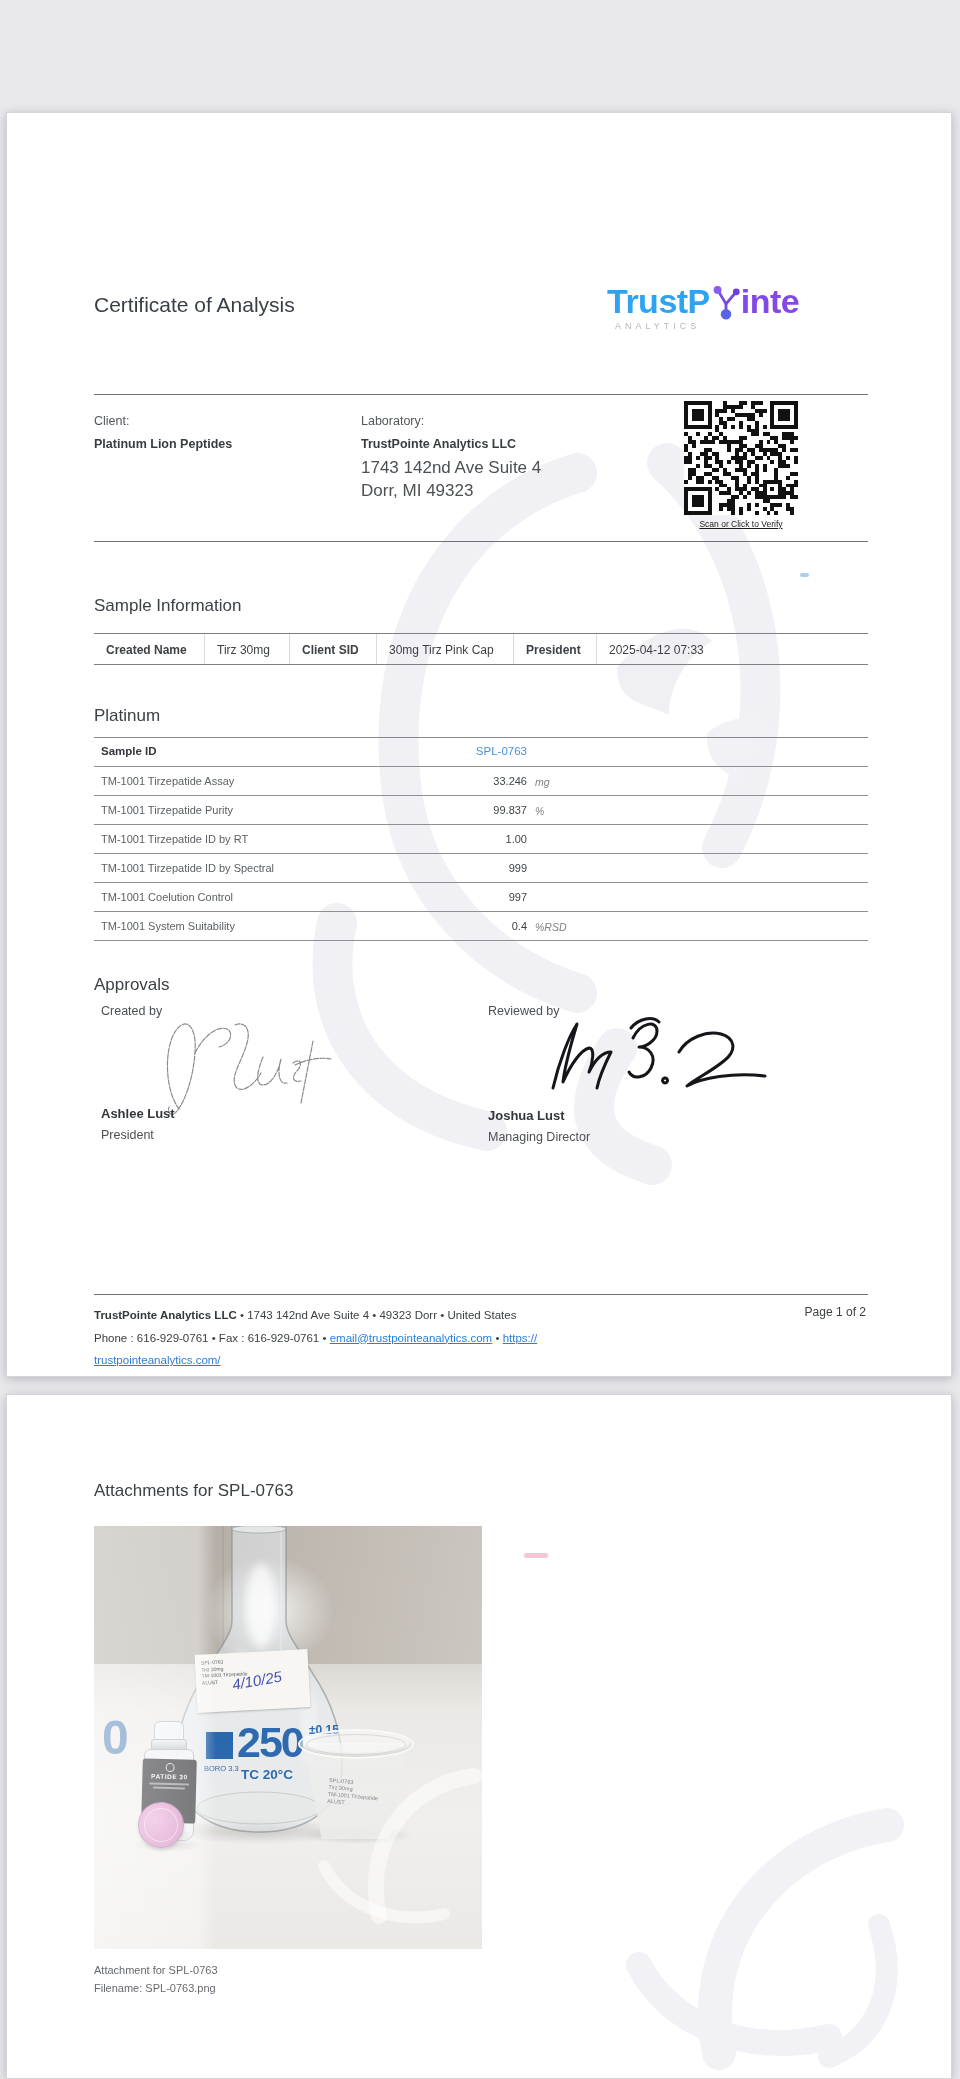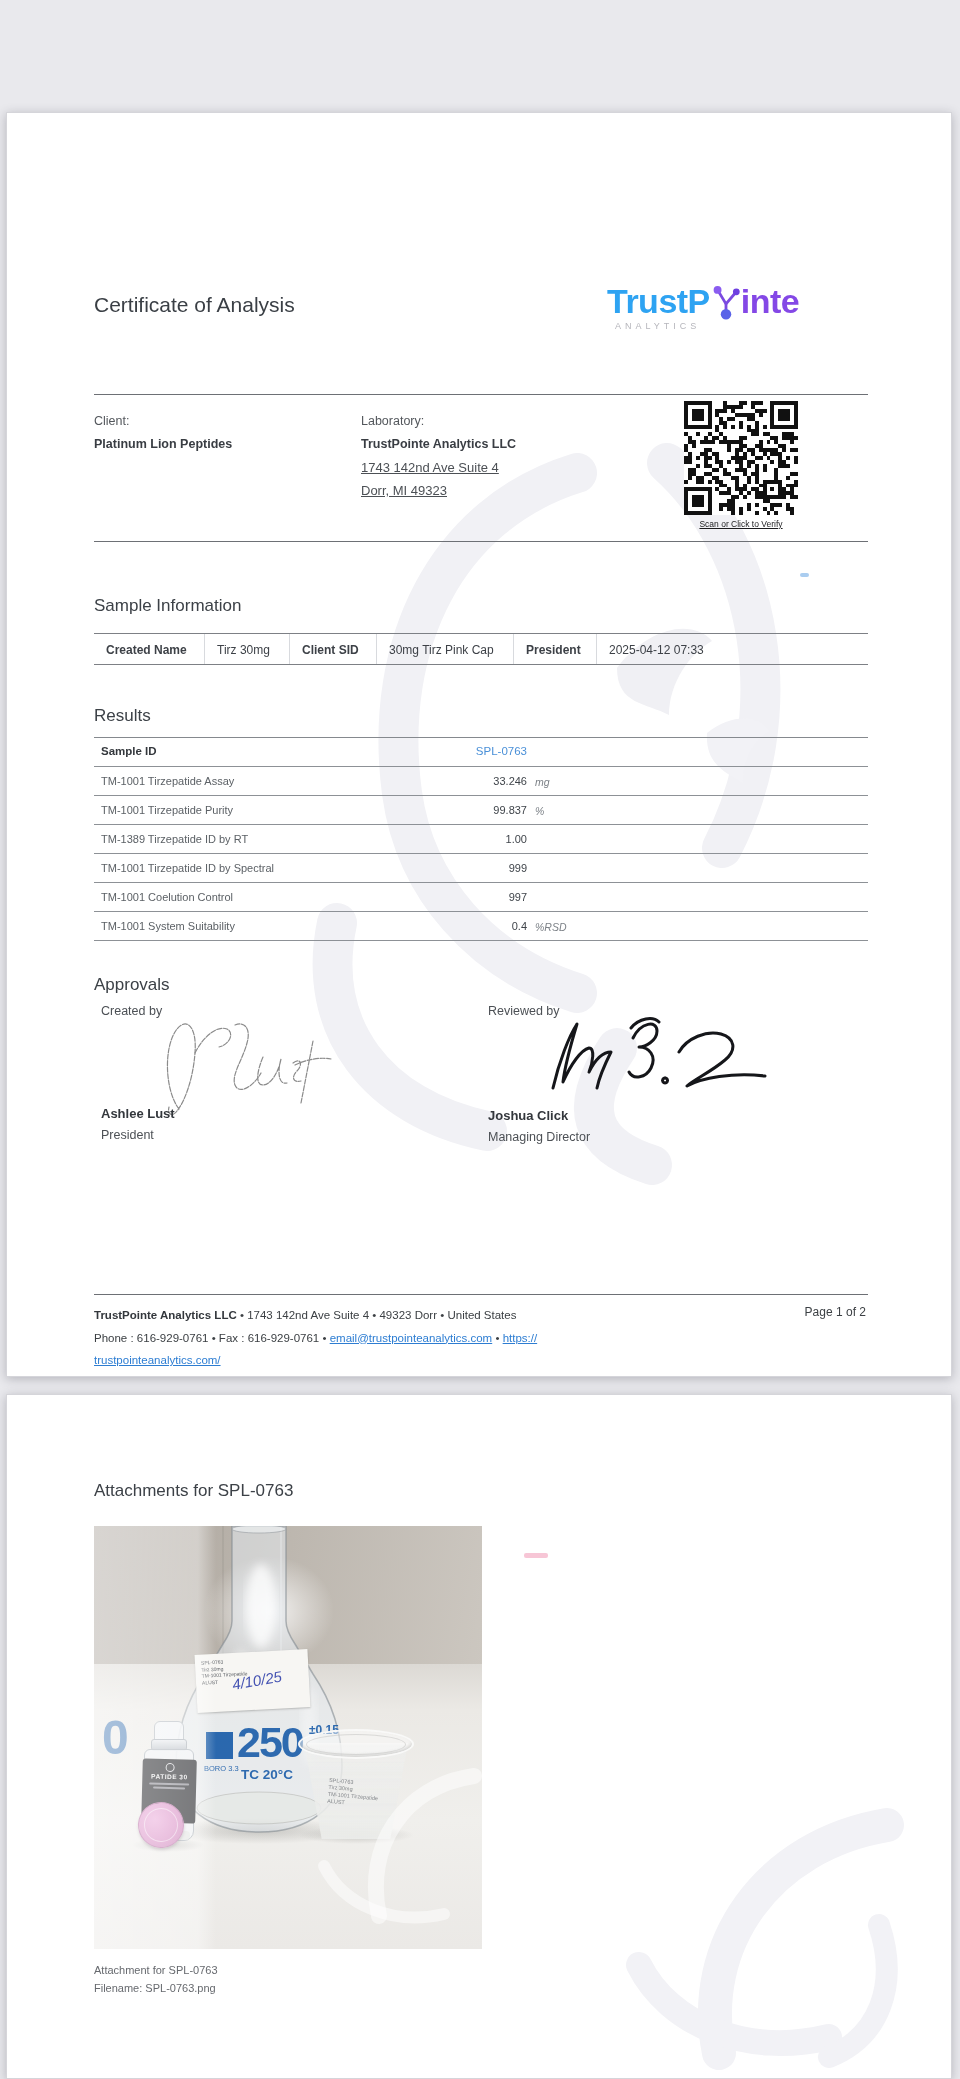--- a/index.html
+++ b/index.html
@@ -22,21 +22,21 @@
   .logo-right { font-size:34px; font-weight:700; color:#8448e6; letter-spacing:-.5px; line-height:40px; }
   .logo-mol { width:30px; height:40px; margin:2px 0 0 1px; }
   .logo-tagline { font-size:9px; font-weight:500; letter-spacing:4px; color:#b6b6bc; margin:-2px 0 0 8px; }
 
   .rule { position:absolute; left:87px; width:774px; height:1px; background:#6d7075; }
   .rule1 { top:281px; } .rule2 { top:428px; } .rule-footer { top:1181px; }
 
   
   .party-label { font-size:12.5px; color:#53575c; line-height:23px; }
   .party-name  { font-size:12.5px; font-weight:700; color:#393d43; line-height:23px; }
-  .party-line  { font-size:13px; color:#4c5055; line-height:23px;text-decoration:underline; }
+  .party-line  { font-size:17px; color:#4c5055; line-height:23px; }
   .client-block { position:absolute; left:87px; top:297px; }
   .lab-block    { position:absolute; left:354px; top:297px; }
 
   .qr-wrap { position:absolute; left:677px; top:288px; width:114px; }
   .qr-svg { width:114px; height:114px; display:block; background:#fff; cursor:pointer; }
   .qr-caption { margin-top:4px; text-align:center; font-size:8.5px; color:#1c1c1e;
                 text-decoration:underline; cursor:pointer; }
   .qr-artifact { position:absolute; left:116px; top:172px; width:9px; height:4px;
                  background:#aacdf0; border-radius:2px; }
 
@@ -216,38 +216,38 @@
     <div class="section-h" style="top:483px;">Sample Information</div>
     <div class="si-table">
       <div class="si-cell si-label si-c1">Created Name</div>
       <div class="si-cell si-c2">Tirz 30mg</div>
       <div class="si-cell si-label si-c3">Client SID</div>
       <div class="si-cell si-c4">30mg Tirz Pink Cap</div>
       <div class="si-cell si-label si-c5">President</div>
       <div class="si-cell si-c6">2025-04-12 07:33</div>
     </div>
 
-    <div class="section-h" style="top:593px;">Results</div>
+    <div class="section-h" style="top:593px;">Platinum</div>
     <div class="r-table">
       <div class="r-row">
         <span class="r-test-h">Sample ID</span>
         <span class="r-id">SPL-0763</span>
       </div>
       <div class="r-row">
         <span class="r-test">TM-1001 Tirzepatide Assay</span>
         <span class="r-val">33.246</span>
         <span class="r-unit">mg</span>
       </div>
       <div class="r-row">
         <span class="r-test">TM-1001 Tirzepatide Purity</span>
         <span class="r-val">99.837</span>
         <span class="r-unit">%</span>
       </div>
       <div class="r-row">
-        <span class="r-test">TM-1389 Tirzepatide ID by RT</span>
+        <span class="r-test">TM-1001 Tirzepatide ID by RT</span>
         <span class="r-val">1.00</span>
         <span class="r-unit"></span>
       </div>
       <div class="r-row">
         <span class="r-test">TM-1001 Tirzepatide ID by Spectral</span>
         <span class="r-val">999</span>
         <span class="r-unit"></span>
       </div>
       <div class="r-row">
         <span class="r-test">TM-1001 Coelution Control</span>
@@ -282,21 +282,21 @@
         <path d="M12 72 C18 46 28 20 36 8 C30 28 24 48 22 66 C30 48 40 34 48 32 C54 32 52 46 48 56 C54 44 62 36 70 36 C64 48 58 62 56 72"></path>
         <path d="M92 22 C100 6 116 4 116 15 C116 25 104 31 98 31 C108 31 116 40 110 52 C105 62 92 64 88 56"></path>
         <path d="M90 12 C98 2 112 0 118 6"></path>
         <path d="M124 62 a2.5 2.5 0 1 0 0.1 0"></path>
         <path d="M138 36 C146 22 166 14 180 18 C194 22 196 34 184 44 C170 56 152 64 146 70 C160 62 192 56 224 60"></path>
       </g>
     </svg>
 
     <div class="appr-name" style="left:94px; top:993px;text-align:center;">Ashlee Lust</div>
     <div class="appr-title" style="left:94px; top:1015px;">President</div>
-    <div class="appr-name" style="left:481px; top:995px;">Joshua Click</div>
+    <div class="appr-name" style="left:481px; top:995px;">Joshua Lust</div>
     <div class="appr-title" style="left:481px; top:1017px;">Managing Director</div>
 
     <div class="rule rule-footer"></div>
     <div class="footer-block">
       <span class="footer-co">TrustPointe Analytics LLC</span><span> • 1743 142nd Ave Suite 4 • 49323 Dorr • United States</span><br>
       <span>Phone : 616-929-0761 • Fax : 616-929-0761 • </span><span class="f-link">email@trustpointeanalytics.com</span><span> • </span><span class="f-link">https://</span><br>
       <span class="f-link">trustpointeanalytics.com/</span>
     </div>
     <div class="page-ind">Page 1 of 2</div>
   </div>

